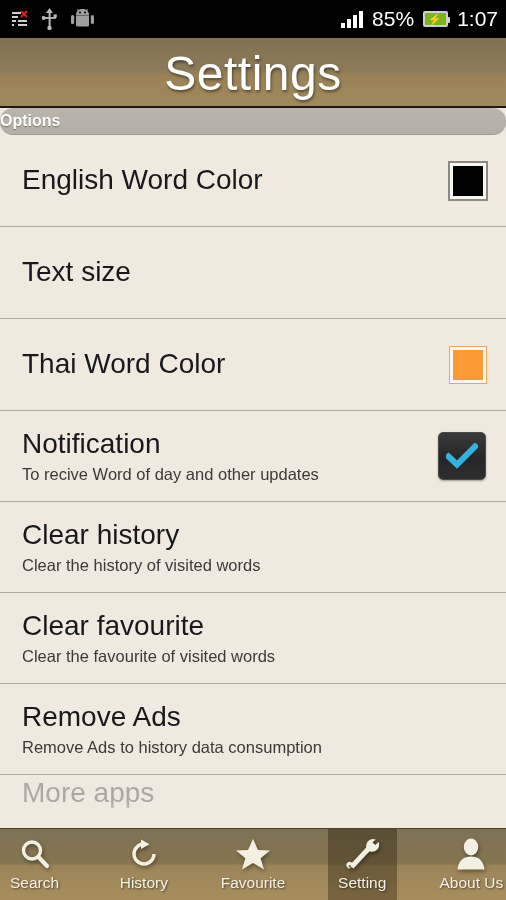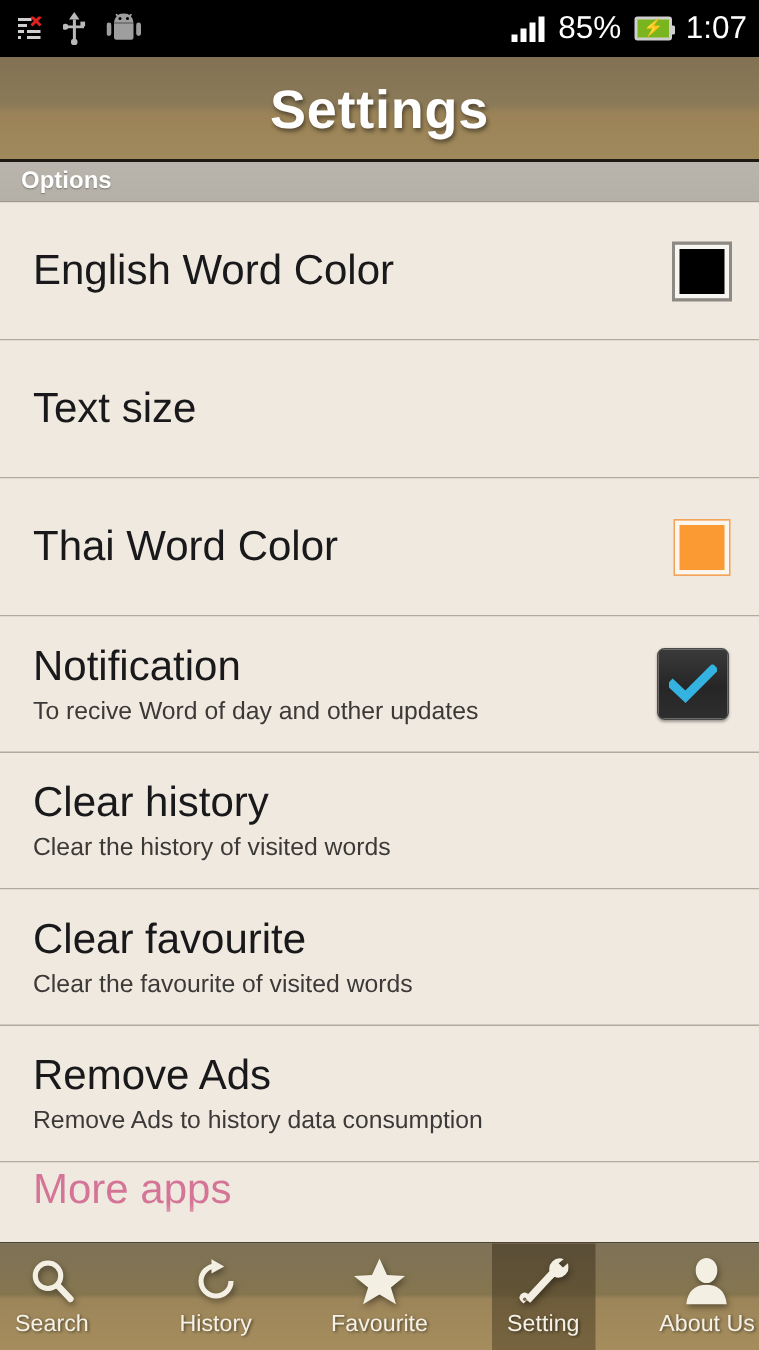--- a/index.html
+++ b/index.html
@@ -57,32 +57,32 @@
     height:70px;
     background:linear-gradient(to bottom,#827253 0%, #8b7a58 45%, #9b8357 55%, #a08a5c 100%);
     display:flex; align-items:center; justify-content:center;
     position:relative;
   }
   #title-bar:after{
     content:""; position:absolute; left:0; right:0; bottom:0;
     height:2px; background:#1d1a14;
   }
   #page-title {
-    color:#fff; font-size:36px; font-weight:bold;
+    color:#fff; font-size:48px; font-weight:normal;
     text-shadow:1px 2px 3px rgba(0,0,0,.45);
     letter-spacing:0.5px;
   }
 
   
   #options-header {
     height:27px;
     background:linear-gradient(to bottom,#b9b5ad 0%, #b4b0a7 100%);
     display:flex; align-items:center;
-    padding-left:14px;
     border-bottom:1px solid #9d9a92;
+    border-radius:13px;
   }
   #options-header span {
     color:#fff; font-size:16px; font-weight:bold;
     text-shadow:0px 1px 1px rgba(0,0,0,.35);
   }
 
   
   #settings-list {
     position:absolute;
     top:135px; left:0; right:0; bottom:72px;
@@ -140,21 +140,21 @@
   
   .row.faded {
     border-bottom:none;
     height:40px;
     align-items:flex-start;
     padding-top:2px;
     overflow:hidden;
   }
   .row.faded .row-title {
     font-size:28px;
-    color:#be185d;
+    color:#737373;
     opacity:.55;
   }
   #list-fade {
     position:absolute; left:0; right:0; bottom:0; height:26px;
     background:linear-gradient(to bottom, rgba(240,233,223,0) 0%, rgba(240,233,223,.92) 75%, rgba(240,233,223,1) 100%);
     pointer-events:none;
   }
 
   
   #tab-bar {

